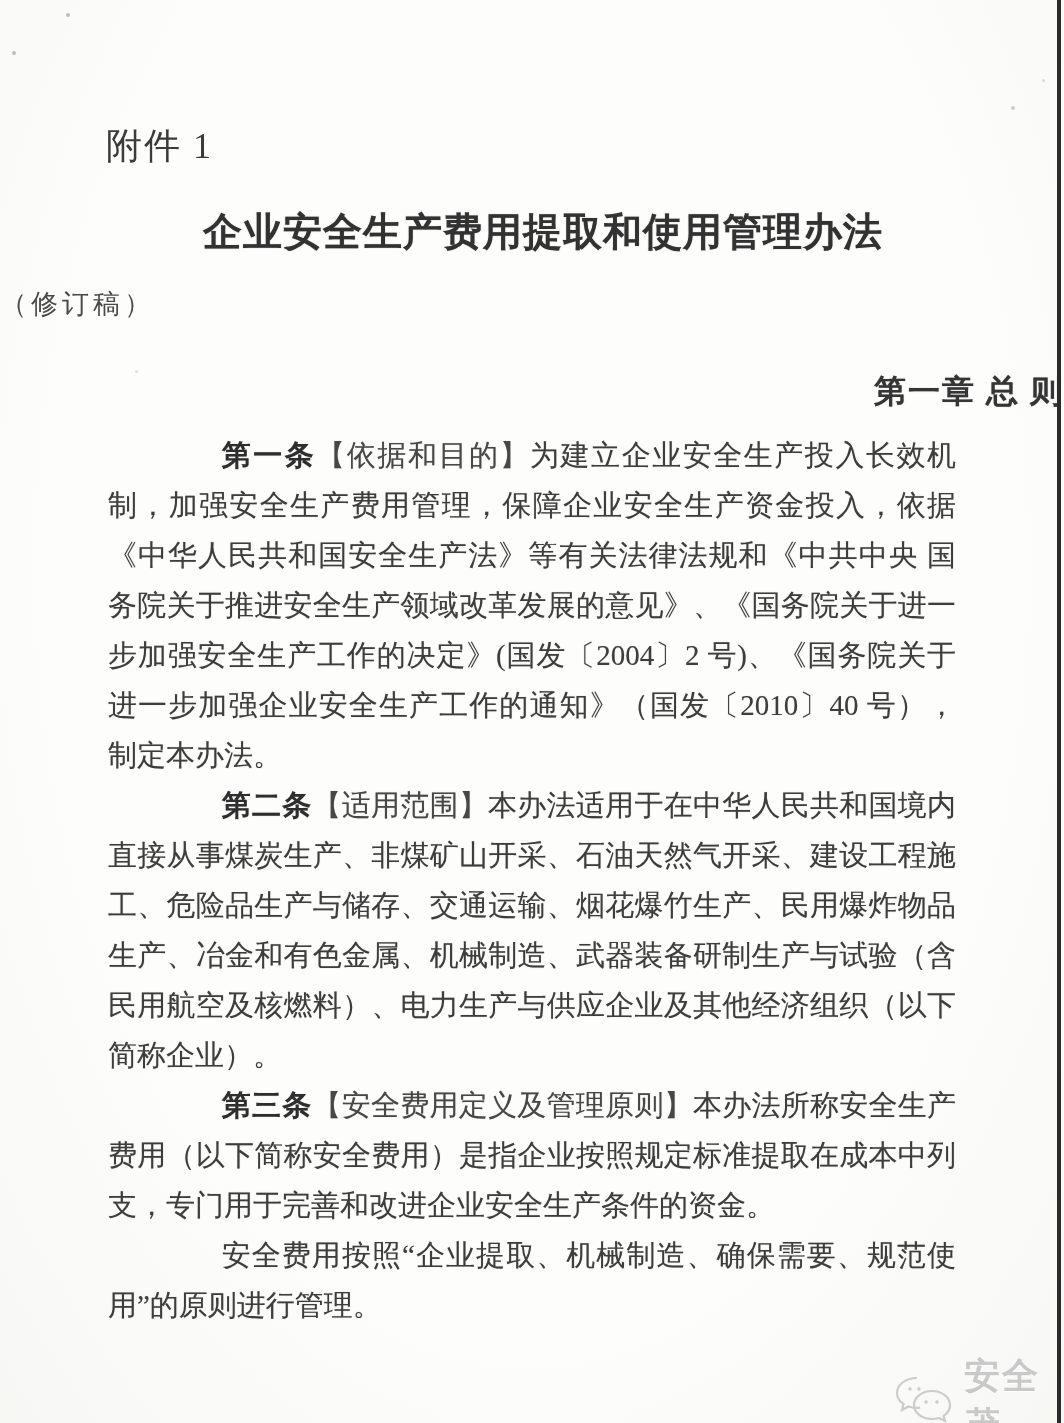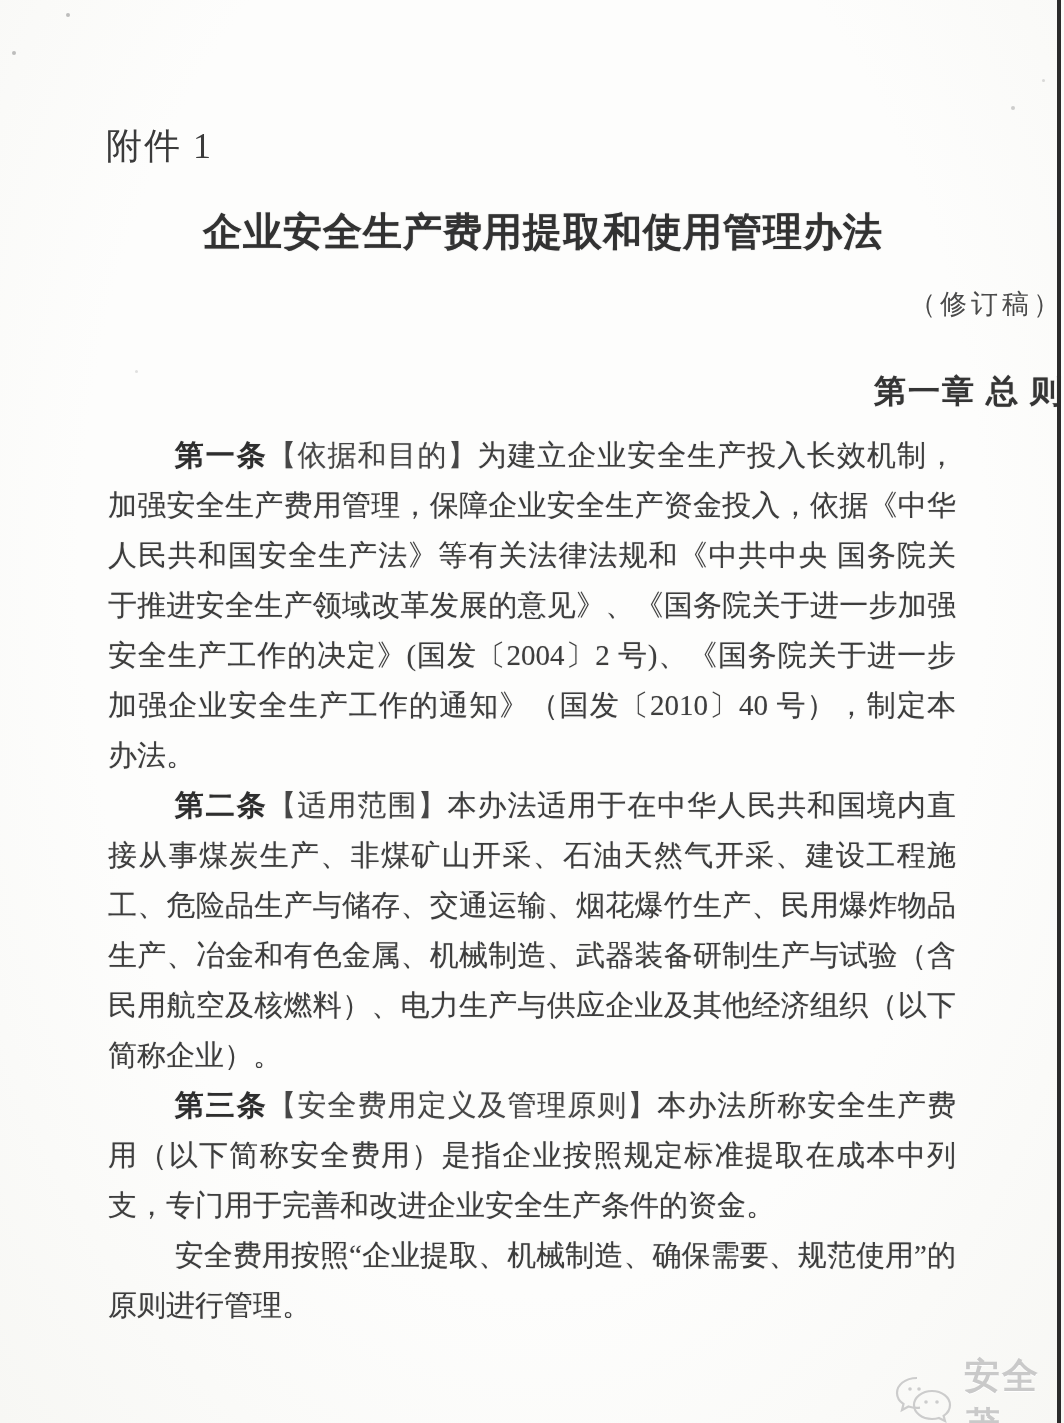--- a/index.html
+++ b/index.html
@@ -22,39 +22,40 @@
     font-size:36px;color:#3b3b3b;letter-spacing:2px;
   }
   .title{
     position:absolute;left:0;top:194px;width:100%;margin:11px;
     text-align:center;font-size:39px;font-weight:700;color:#323232;
     letter-spacing:1px;
     text-shadow:0 0 1px rgba(50,50,50,.55);
   }
   .subtitle{
     position:absolute;left:0;top:286px;width:100%;
-    text-align:right;font-size:27px;color:#4a4a4a;letter-spacing:4px;
+    text-align:left;font-size:27px;color:#4a4a4a;letter-spacing:4px;
   }
   .chapter{
     position:absolute;left:0;top:370px;width:100%;
     text-align:right;font-size:32px;font-weight:700;color:#353535;
     letter-spacing:2px;
     text-shadow:0 0 1px rgba(50,50,50,.45);
   }
   .doc-body{
     position:absolute;left:108px;top:430px;width:848px;
     font-size:29px;line-height:50px;color:#3d3d3d;
     text-align:justify;
     text-shadow:0 0 1px rgba(70,70,70,.35);
   }
   .doc-body p{margin:0;text-indent:2.3em;}
   .art{
     font-weight:700;color:#2e2e2e;
     font-family:Liberation Sans, sans-serif;
     letter-spacing:1px;
+    margin-left:47px;
   }
   .brk{color:#474747;}
   
   .speck{position:absolute;border-radius:50%;background:#8a8a8a;opacity:.55;}
   .s1{left:66px;top:13px;width:4px;height:4px;}
   .s2{left:12px;top:51px;width:4px;height:4px;}
   .s3{left:1011px;top:106px;width:4px;height:4px;opacity:.4;}
   .s4{left:1042px;top:79px;width:3px;height:3px;opacity:.3;}
   .s5{left:135px;top:370px;width:3px;height:3px;opacity:.25;}
   

